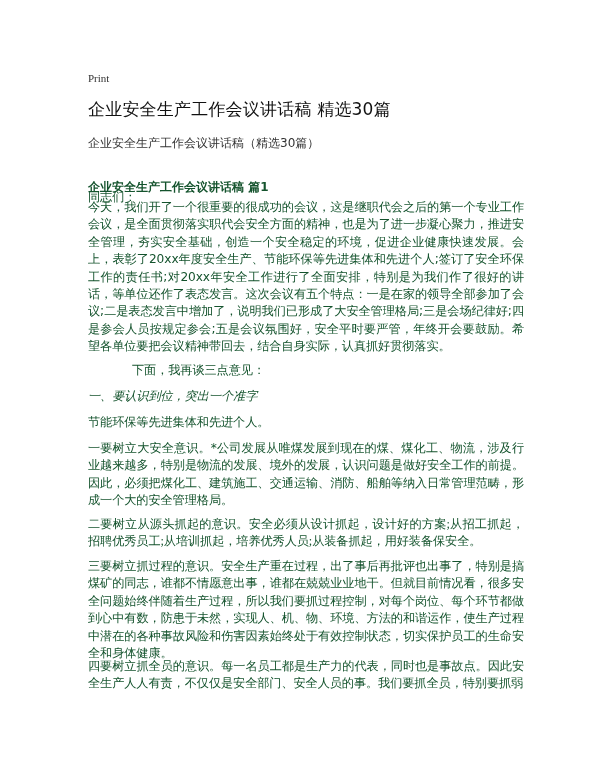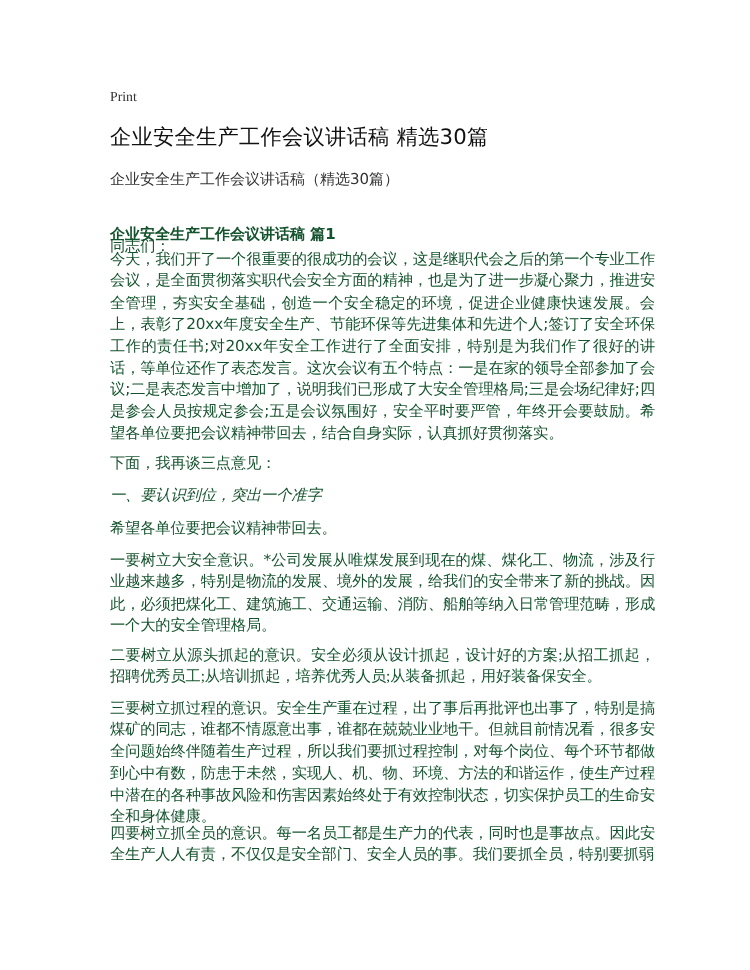--- a/index.html
+++ b/index.html
@@ -74,20 +74,20 @@
 <body>
 
 <div class="page">
   <div class="print-label">Print</div>
   <h1 class="doc-title">企业安全生产工作会议讲话稿 精选30篇</h1>
   <div class="subtitle">企业安全生产工作会议讲话稿（精选30篇）</div>
   <div class="section-heading">企业安全生产工作会议讲话稿 篇1</div>
 
   <p class="para" style="top:189px;">同志们：</p>
   <p class="para" style="top:199px;">今天，我们开了一个很重要的很成功的会议，这是继职代会之后的第一个专业工作会议，是全面贯彻落实职代会安全方面的精神，也是为了进一步凝心聚力，推进安全管理，夯实安全基础，创造一个安全稳定的环境，促进企业健康快速发展。会上，表彰了20xx年度安全生产、节能环保等先进集体和先进个人;签订了安全环保工作的责任书;对20xx年安全工作进行了全面安排，特别是为我们作了很好的讲话，等单位还作了表态发言。这次会议有五个特点：一是在家的领导全部参加了会议;二是表态发言中增加了，说明我们已形成了大安全管理格局;三是会场纪律好;四是参会人员按规定参会;五是会议氛围好，安全平时要严管，年终开会要鼓励。希望各单位要把会议精神带回去，结合自身实际，认真抓好贯彻落实。</p>
-  <p class="para" style="top:362px;">下面，我再谈三点意见：</p>
+  <p class="para" style="top:362px;margin-left:44px;">下面，我再谈三点意见：</p>
   <p class="para" style="top:388px;font-style:italic;">一、要认识到位，突出一个准字</p>
-  <p class="para" style="top:414px;">希望各单位要把会议精神带回去。</p>
-  <p class="para" style="top:440px;">一要树立大安全意识。*公司发展从唯煤发展到现在的煤、煤化工、物流，涉及行业越来越多，特别是物流的发展、境外的发展，给我们的安全带来了新的挑战。因此，必须把煤化工、建筑施工、交通运输、消防、船舶等纳入日常管理范畴，形成一个大的安全管理格局。</p>
+  <p class="para" style="top:414px;">节能环保等先进集体和先进个人。</p>
+  <p class="para" style="top:440px;">一要树立大安全意识。*公司发展从唯煤发展到现在的煤、煤化工、物流，涉及行业越来越多，特别是物流的发展、境外的发展，认识问题是做好安全工作的前提。因此，必须把煤化工、建筑施工、交通运输、消防、船舶等纳入日常管理范畴，形成一个大的安全管理格局。</p>
   <p class="para" style="top:516px;font-family:Liberation Serif, serif;">二要树立从源头抓起的意识。安全必须从设计抓起，设计好的方案;从招工抓起，招聘优秀员工;从培训抓起，培养优秀人员;从装备抓起，用好装备保安全。</p>
   <p class="para" style="top:559px;font-family:Liberation Mono, monospace;">三要树立抓过程的意识。安全生产重在过程，出了事后再批评也出事了，特别是搞煤矿的同志，谁都不情愿意出事，谁都在兢兢业业地干。但就目前情况看，很多安全问题始终伴随着生产过程，所以我们要抓过程控制，对每个岗位、每个环节都做到心中有数，防患于未然，实现人、机、物、环境、方法的和谐运作，使生产过程中潜在的各种事故风险和伤害因素始终处于有效控制状态，切实保护员工的生命安全和身体健康。</p>
   <p class="para" style="top:658px;">四要树立抓全员的意识。每一名员工都是生产力的代表，同时也是事故点。因此安全生产人人有责，不仅仅是安全部门、安全人员的事。我们要抓全员，特别要抓弱</p>
 </div>
 
 </body></html>

